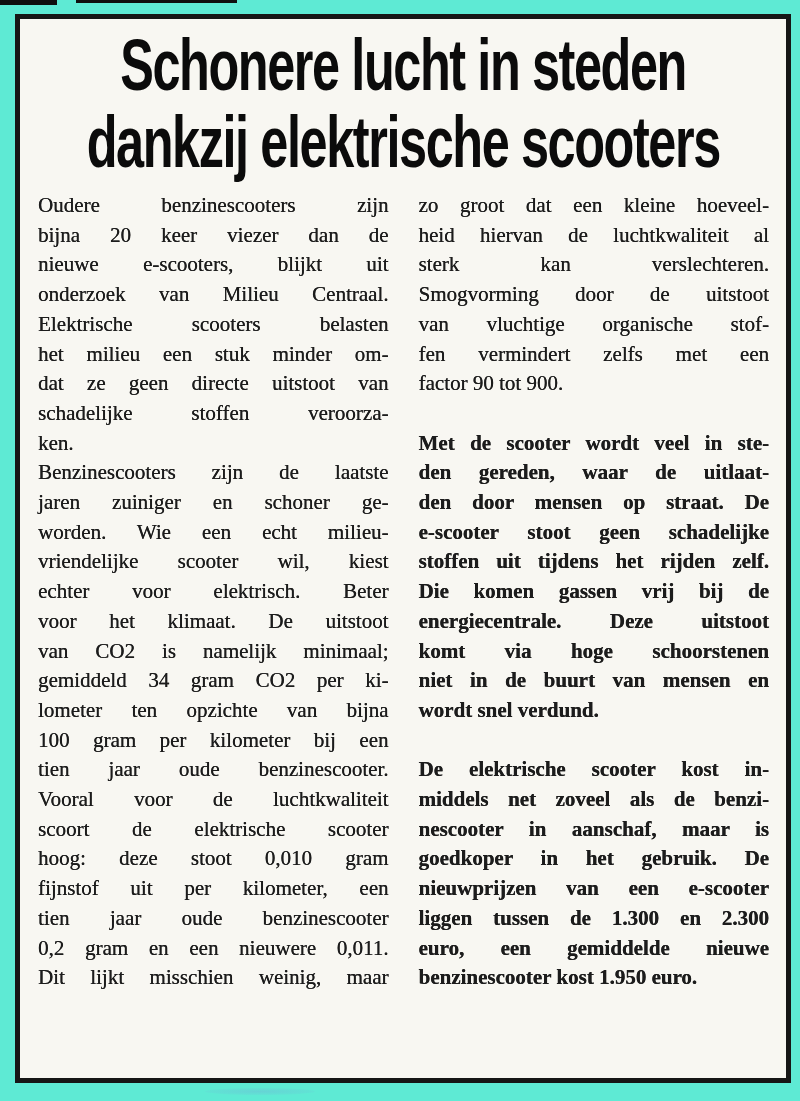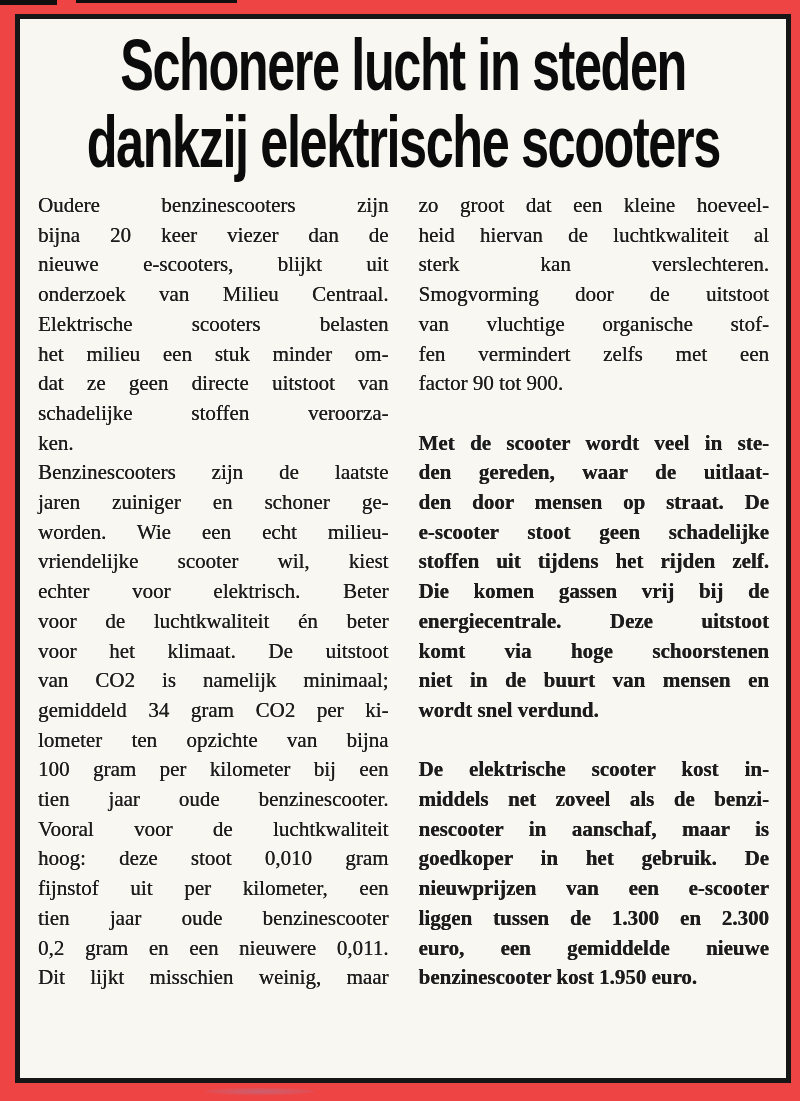--- a/index.html
+++ b/index.html
@@ -1,18 +1,18 @@
 <!DOCTYPE html>
 <html><head>
 <meta charset="utf-8">
 <style>
   html, body { margin:0; padding:0; background:#fdfdfb; }
   .scan {
     position:relative; width:800px; height:1101px;
-    background:#ef4444; overflow:hidden;
+    background:#5eead4; overflow:hidden;
     font-family:"Liberation Serif", serif;
   }
   .artifact { position:absolute; background:#0f0f0f; }
   .artifact.a1 { left:0; top:0; width:57px; height:5px; }
   .artifact.a2 { left:76px; top:0; width:161px; height:3px; }
   .frame {
     position:absolute; left:15px; top:14px; width:776px; height:1069px;
     box-sizing:border-box; border:5px solid #161616; background:#f8f7f2;
   }
   .headline { margin:8px 0 6px 0; display:flex; flex-direction:column; align-items:center; }
@@ -64,28 +64,28 @@
             <div class="line">dat ze geen directe uitstoot van</div>
             <div class="line">schadelijke stoffen veroorza-</div>
             <div class="line pend">ken.</div>
           </div>
           <div class="para">
             <div class="line">Benzinescooters zijn de laatste</div>
             <div class="line">jaren zuiniger en schoner ge-</div>
             <div class="line">worden. Wie een echt milieu-</div>
             <div class="line">vriendelijke scooter wil, kiest</div>
             <div class="line">echter voor elektrisch. Beter</div>
-            <div class="line">voor de luchtkwaliteit én beter</div>
             <div class="line">voor het klimaat. De uitstoot</div>
             <div class="line">van CO2 is namelijk minimaal;</div>
             <div class="line">gemiddeld 34 gram CO2 per ki-</div>
             <div class="line">lometer ten opzichte van bijna</div>
             <div class="line">100 gram per kilometer bij een</div>
             <div class="line">tien jaar oude benzinescooter.</div>
             <div class="line">Vooral voor de luchtkwaliteit</div>
+            <div class="line">scoort de elektrische scooter</div>
             <div class="line">hoog: deze stoot 0,010 gram</div>
             <div class="line">fijnstof uit per kilometer, een</div>
             <div class="line">tien jaar oude benzinescooter</div>
             <div class="line">0,2 gram en een nieuwere 0,011.</div>
             <div class="line">Dit lijkt misschien weinig, maar</div>
           </div>
         </div>
       <div class="column gapped">
           <div class="para">
             <div class="line">zo groot dat een kleine hoeveel-</div>

